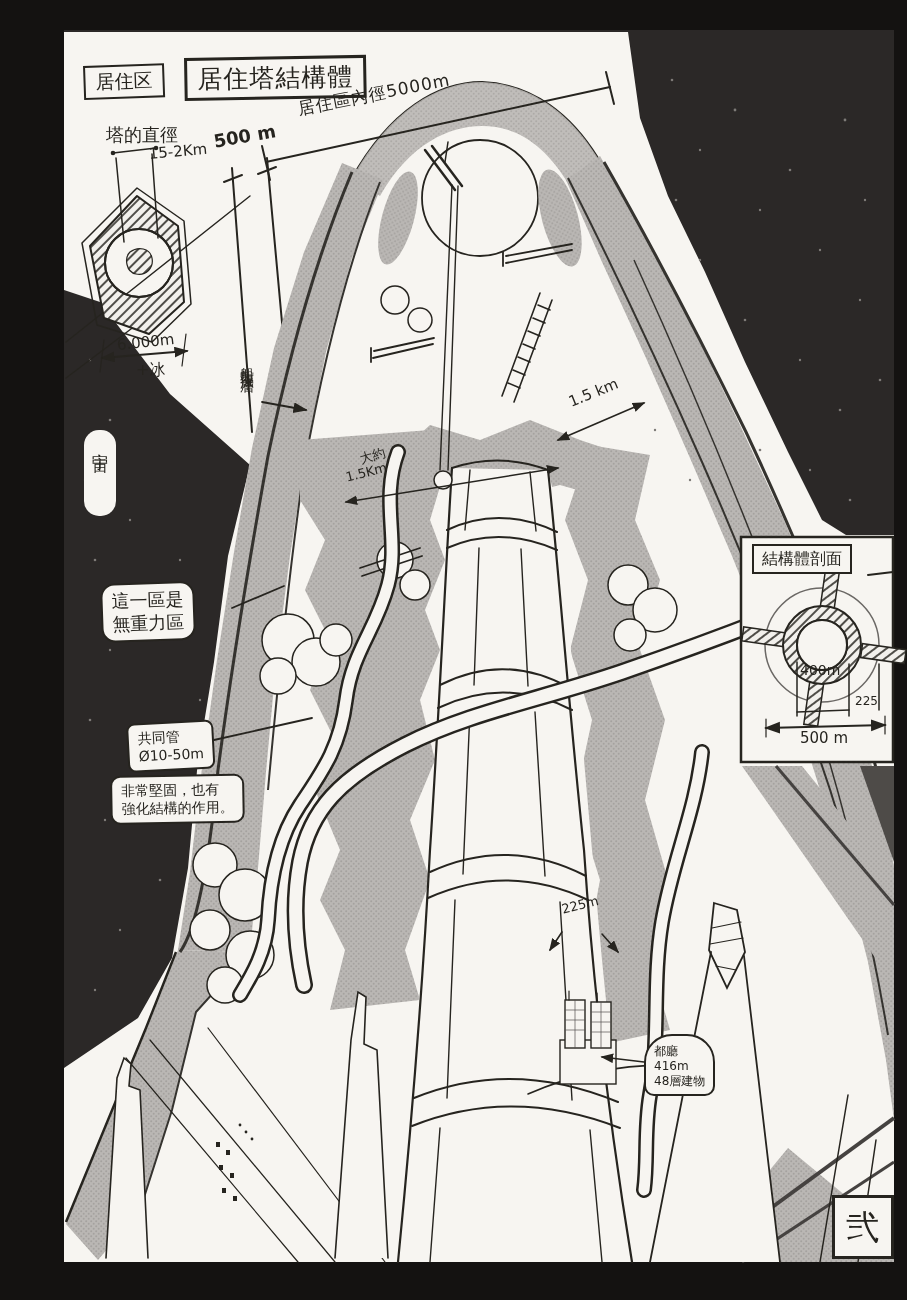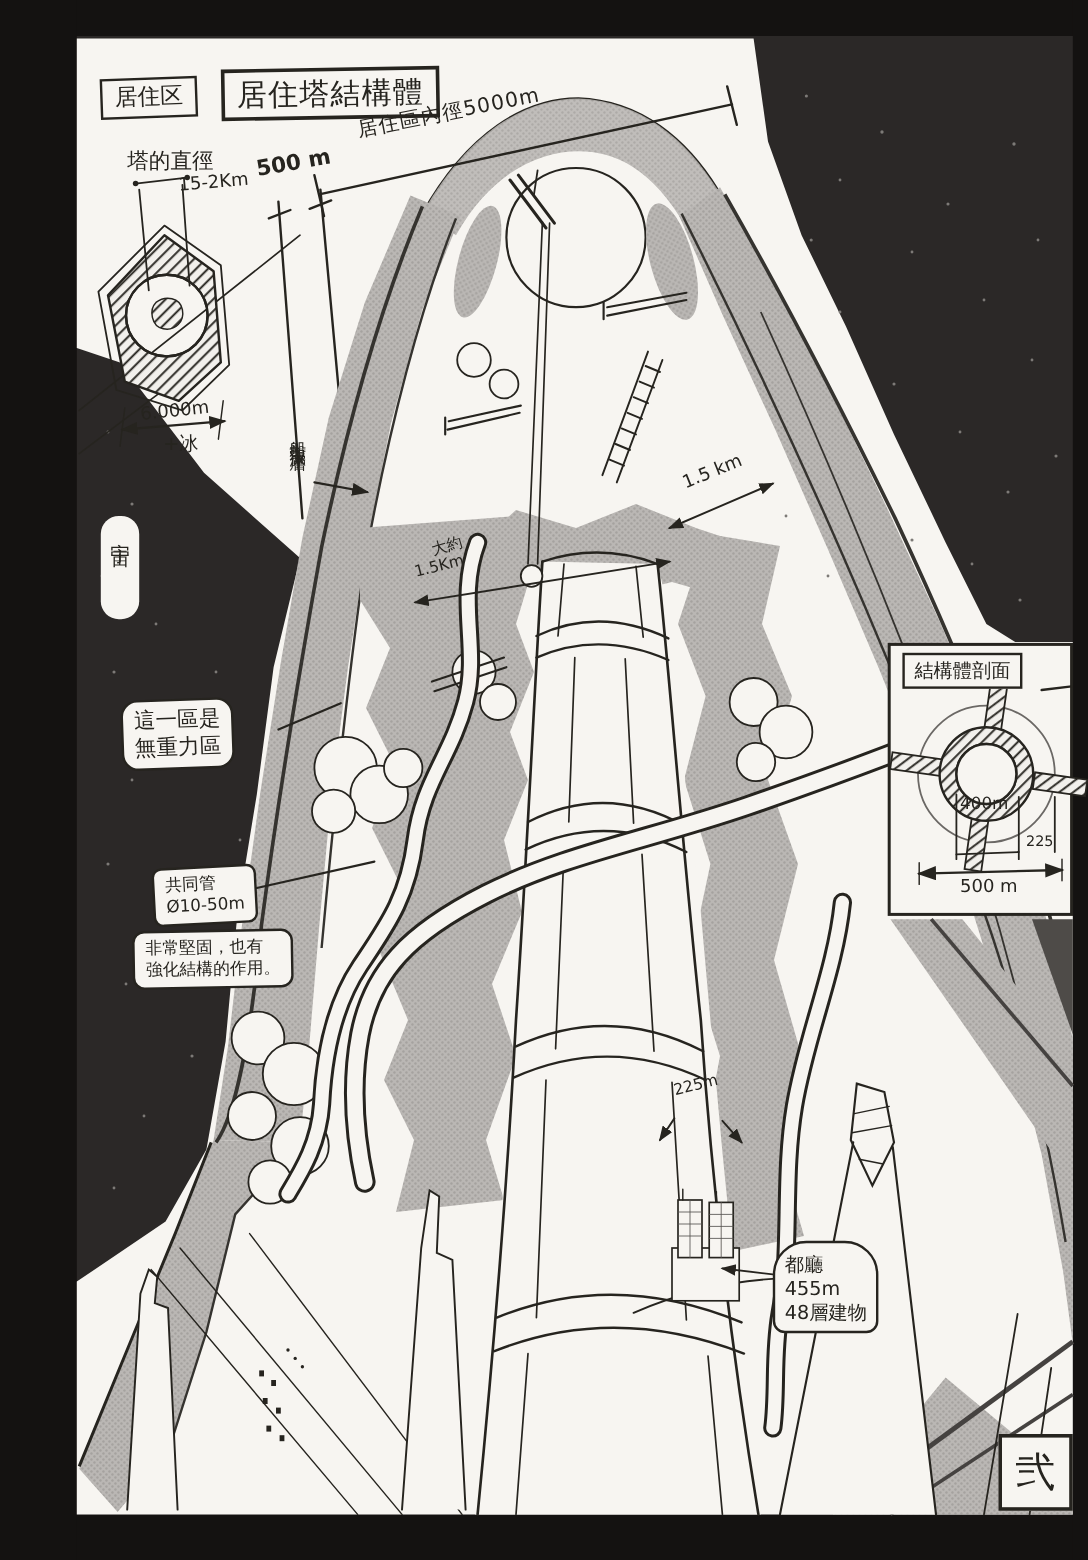--- a/index.html
+++ b/index.html
@@ -334,21 +334,21 @@
   <div>Ø10-50m</div>
 </div>
 
 <div class="lbl bubble" style="left:110px;top:776px;font-size:14px;border-radius:10px;text-align:left;transform:rotate(-1deg);">
   <div>非常堅固，也有</div>
   <div>強化結構的作用。</div>
 </div>
 
 <div class="lbl" style="left:560px;top:902px;font-size:13px;transform:rotate(-14deg);">225m</div>
 
-<div class="lbl bubble" style="left:644px;top:1034px;font-size:16px;border-radius:28px 28px 10px 10px;text-align:left;padding:8px 8px 5px;">
+<div class="lbl bubble" style="left:644px;top:1034px;font-size:12px;border-radius:28px 28px 10px 10px;text-align:left;padding:8px 8px 5px;">
   <div>都廳</div>
-  <div>455m</div>
+  <div>416m</div>
   <div>48層建物</div>
 </div>
 
 <div class="lbl stamp" style="left:832px;top:1195px;width:56px;height:58px;font-size:34px;">弐</div>
 
 </div>
 
 </body></html>

